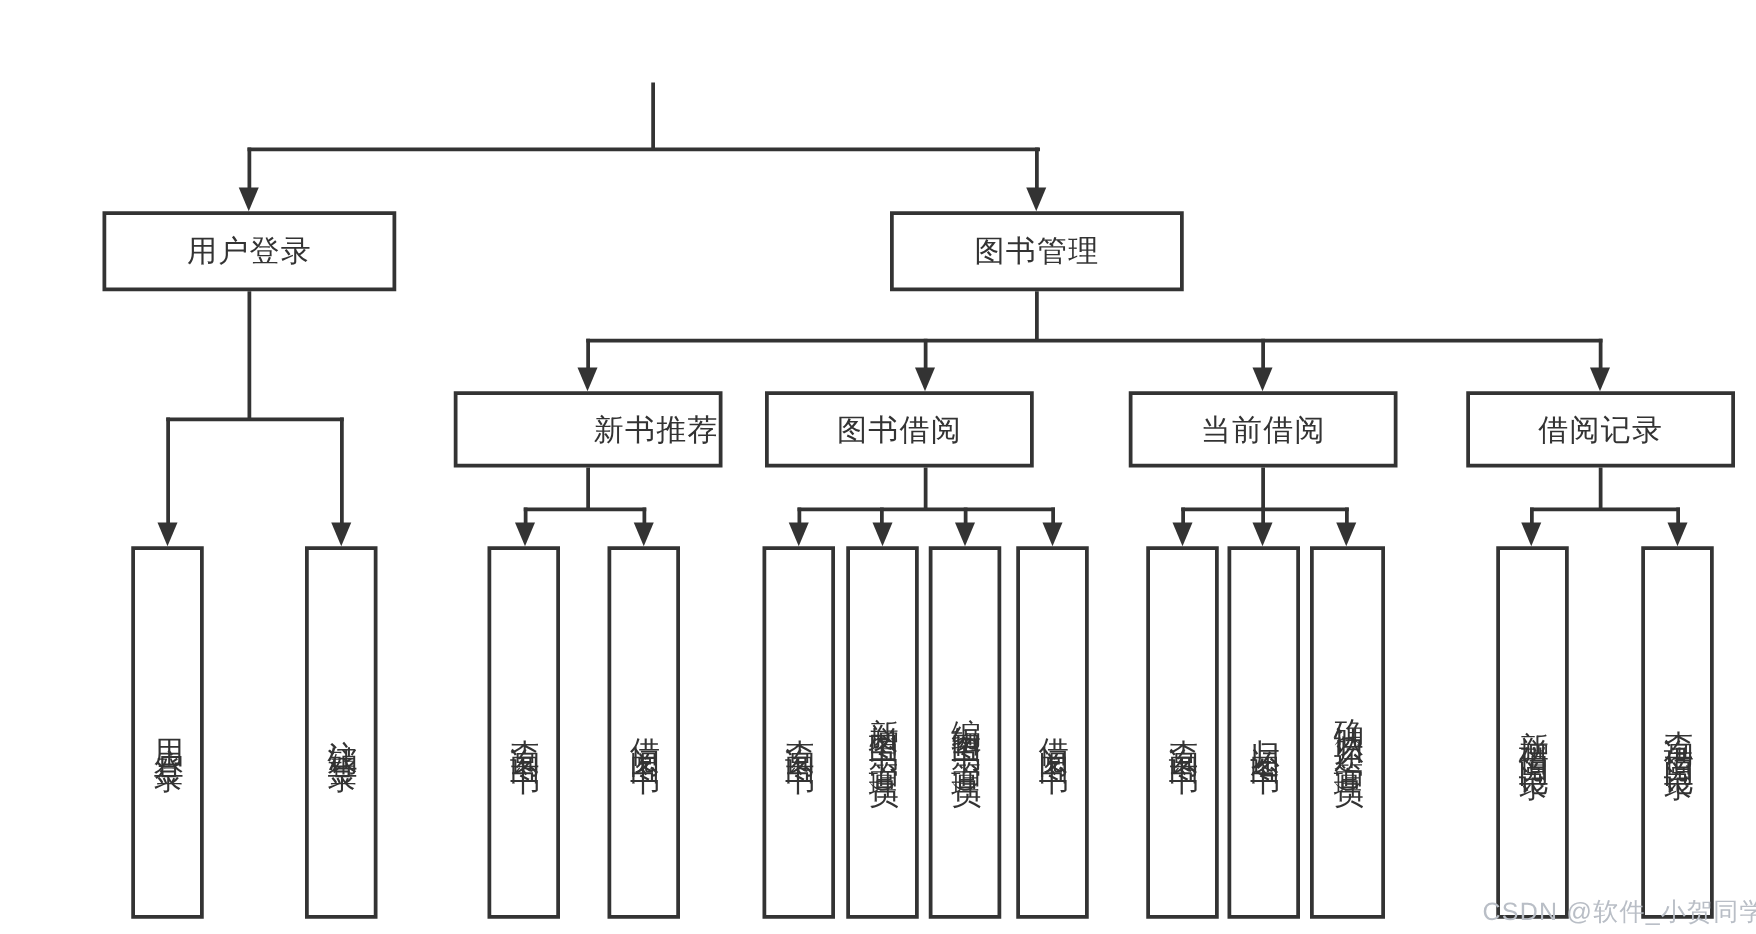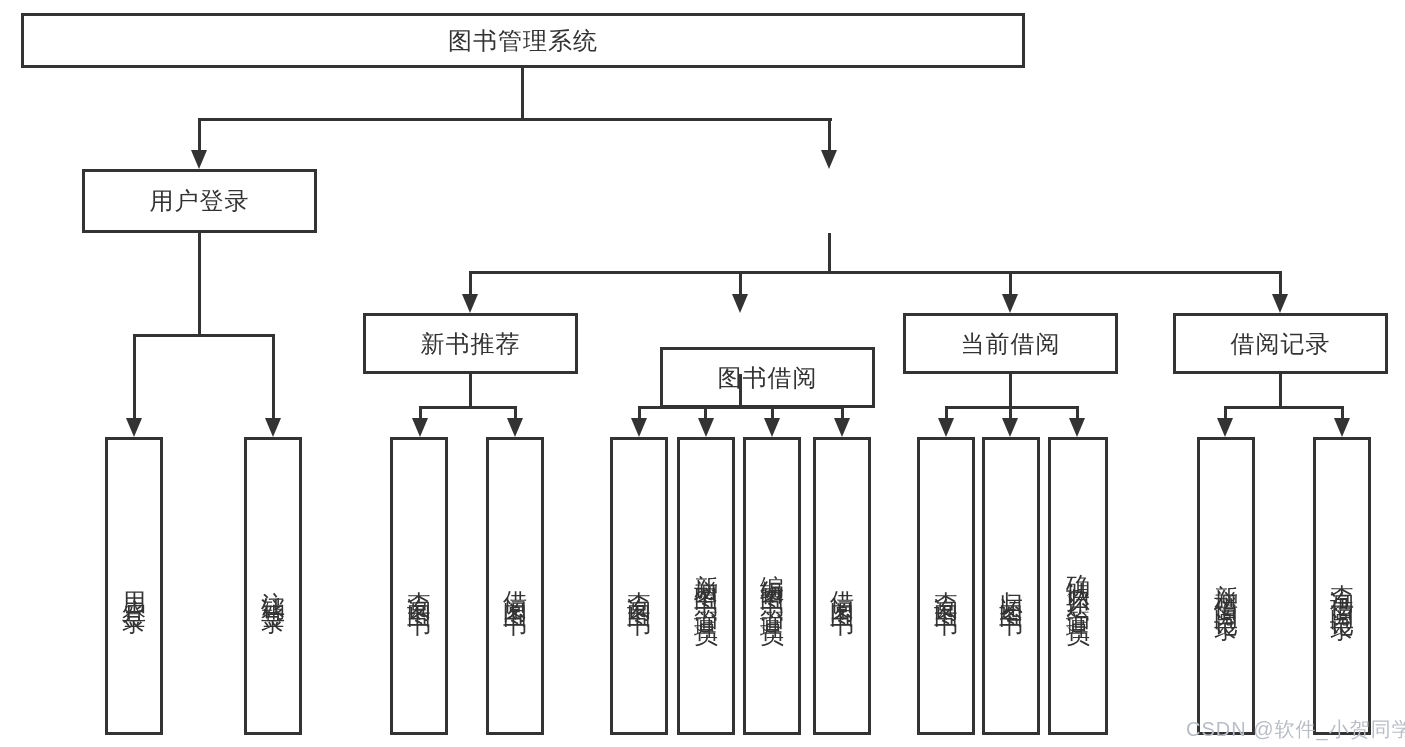--- a/index.html
+++ b/index.html
@@ -60,32 +60,32 @@
     color: #b9bec6;
     white-space: nowrap;
     z-index: 5;
   }
 </style>
 </head>
 <body>
 
 <div id="canvas">
 
-  <div class="node root-node">
-    <span>图书管理系统</span>
-  </div>
 
   <div class="node l2-node" style="left:82px;">
     <span>用户登录</span>
   </div>
+  <div class="node l2-node" style="left:712px;">
+    <span>图书管理</span>
+  </div>
 
-  <div class="node l3-node" style="left:363px;">
+  <div class="node l3-node" style="left:363px;justify-content:flex-end;">
     <span>新书推荐</span>
   </div>
-  <div class="node l3-node" style="left:660px;margin-top:34px;">
+  <div class="node l3-node" style="left:612px;">
     <span>图书借阅</span>
   </div>
   <div class="node l3-node" style="left:1173px;">
     <span>借阅记录</span>
   </div>
   <div class="node l3-node" style="left:903px;">
     <span>当前借阅</span>
   </div>
 
   <div class="node leaf-node" style="left:105px;">

